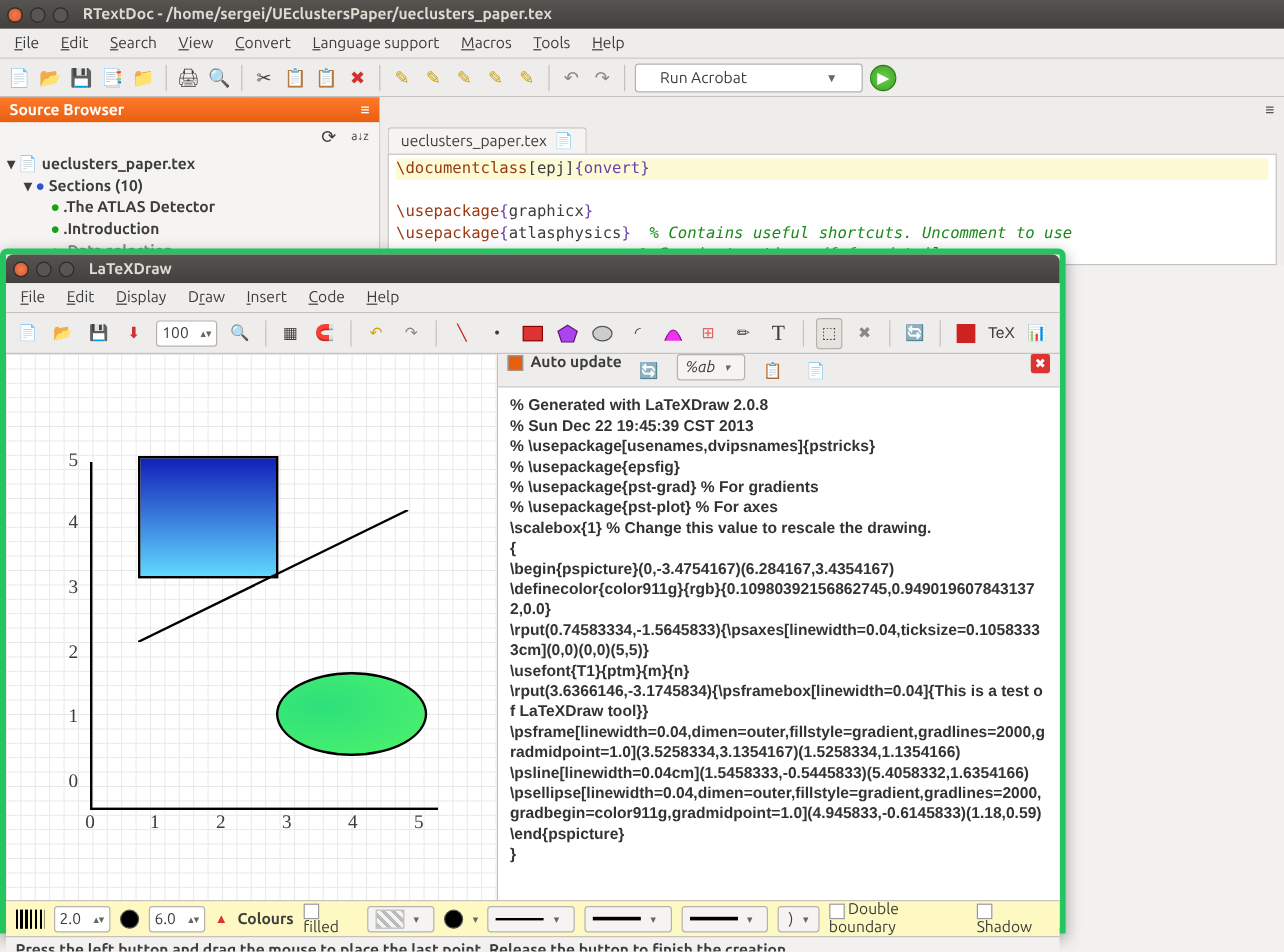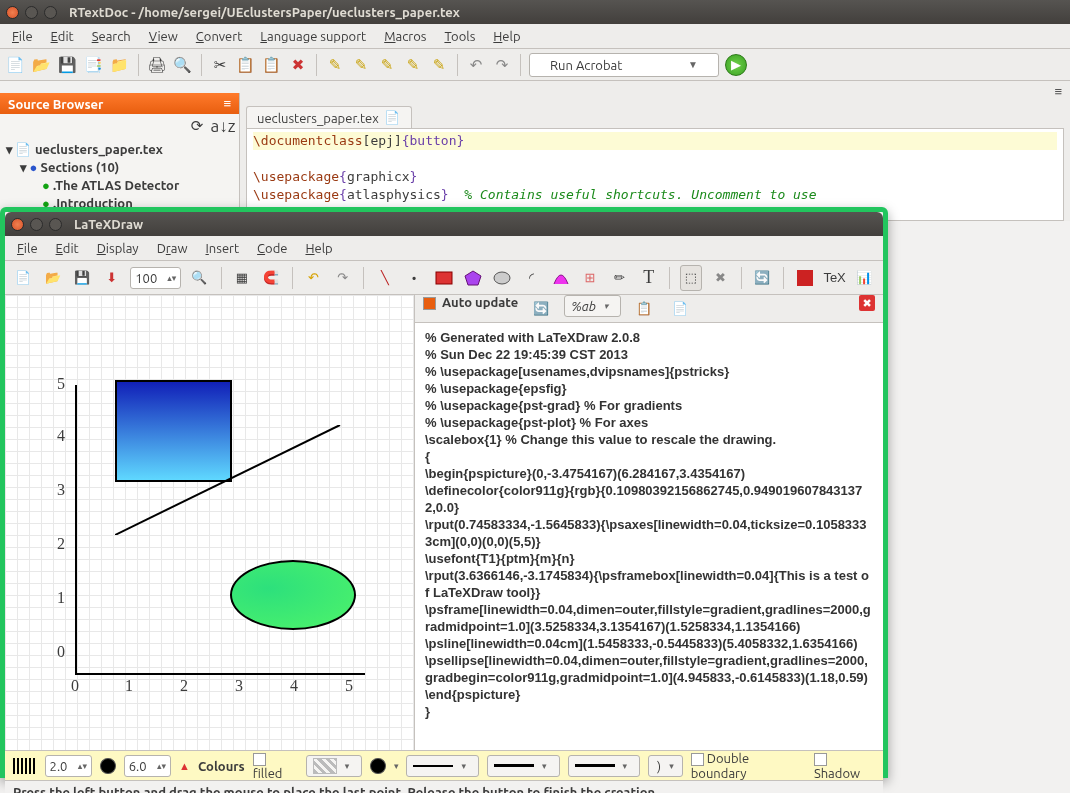--- a/index.html
+++ b/index.html
@@ -89,24 +89,23 @@
       color: white;
       display: flex; align-items: center; justify-content: center;
     }
 
     
     .main-split {
       display: flex;
       height: 140px;
     }
     .source-browser {
-      width: 240px;
+      width: 317px;
       background: #f5f4f2;
       border-right: 1px solid #c5c1bd;
-      margin-top: 12px;
     }
     .panel-header {
       background: linear-gradient(#ff7a2b, #e85e0f);
       color: white;
       font-weight: bold;
       padding: 3px 8px;
       display: flex;
       justify-content: space-between;
       align-items: center;
     }
@@ -383,41 +382,41 @@
   </div>
 
   <div class="main-split">
     <div class="source-browser">
       <div class="panel-header">
         <span>Source Browser</span>
         <span>≡</span>
       </div>
       <div class="panel-toolbar">
         <span class="tb-icon">⟳</span>
-        <span class="tb-icon" style="font-size:17px">a↓z</span>
+        <span class="tb-icon" style="font-size:10px">a↓z</span>
       </div>
       <div class="tree">
         <div class="tree-item bold">▾ 📄 <span>ueclusters_paper.tex</span></div>
         <div class="tree-item bold" style="padding-left:14px">▾ <span class="bullet-b">●</span> <span>Sections (10)</span></div>
         <div class="tree-item bold" style="padding-left:36px"><span class="bullet-g">●</span> <span>.The ATLAS Detector</span></div>
         <div class="tree-item bold" style="padding-left:36px"><span class="bullet-g">●</span> <span>.Introduction</span></div>
         <div class="tree-item bold" style="padding-left:36px;opacity:.6"><span class="bullet-g">●</span> <span>.Data selection</span></div>
       </div>
     </div>
 
     <div class="editor-area">
       <div class="panel-header grey">
           <span></span>
           <span>≡</span>
         </div>
       <div class="file-tab">
         <span>ueclusters_paper.tex</span>
         <span>📄</span>
       </div>
-      <div class="editor"><span class="yl"><span class="cmd">\documentclass</span>[epj]<span class="brkt">{button}</span></span>
+      <div class="editor"><span class="yl"><span class="cmd">\documentclass</span>[epj]<span class="brkt">{onvert}</span></span>
 
 <span class="cmd">\usepackage</span><span class="brkt">{</span>graphicx<span class="brkt">}</span>
 <span class="cmd">\usepackage</span><span class="brkt">{</span>atlasphysics<span class="brkt">}</span>  <span class="cmt">% Contains useful shortcuts. Uncomment to use</span>
 <span class="cmt">                          % See instruction.pdf for details</span></div>
     </div>
   </div>
 </div>
 
 <div class="ldraw">
   <div class="titlebar">

